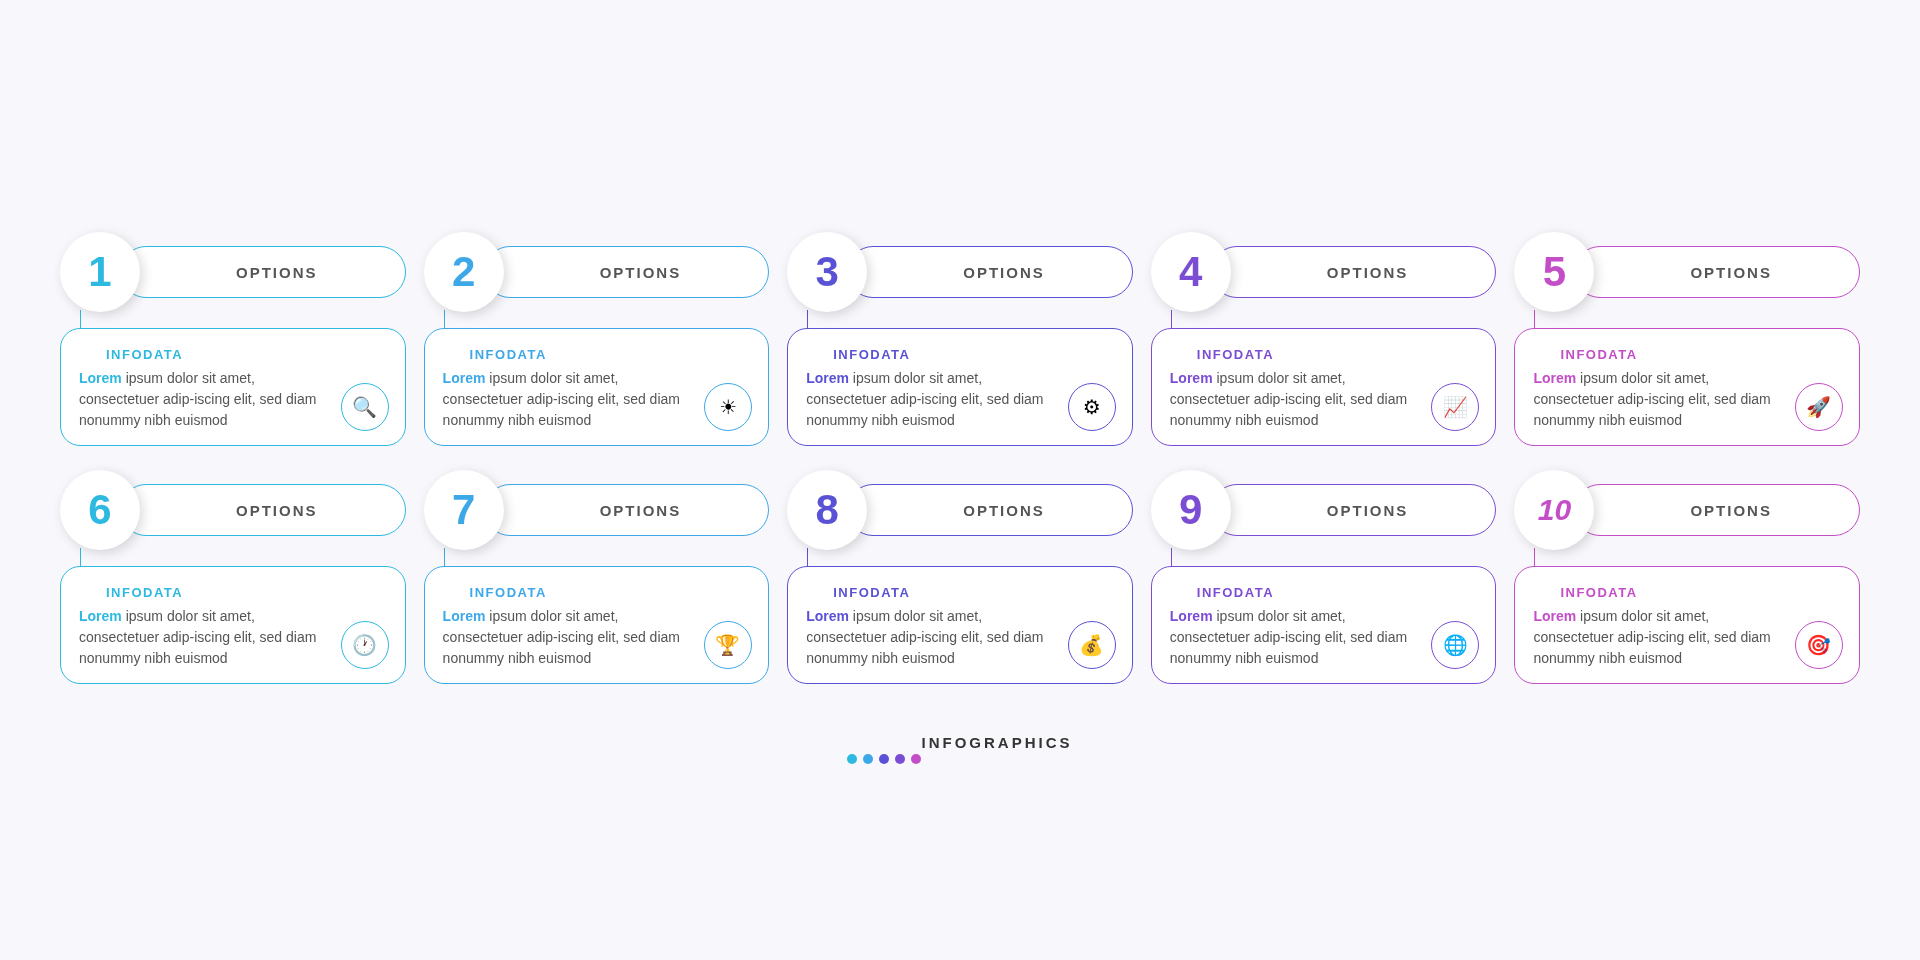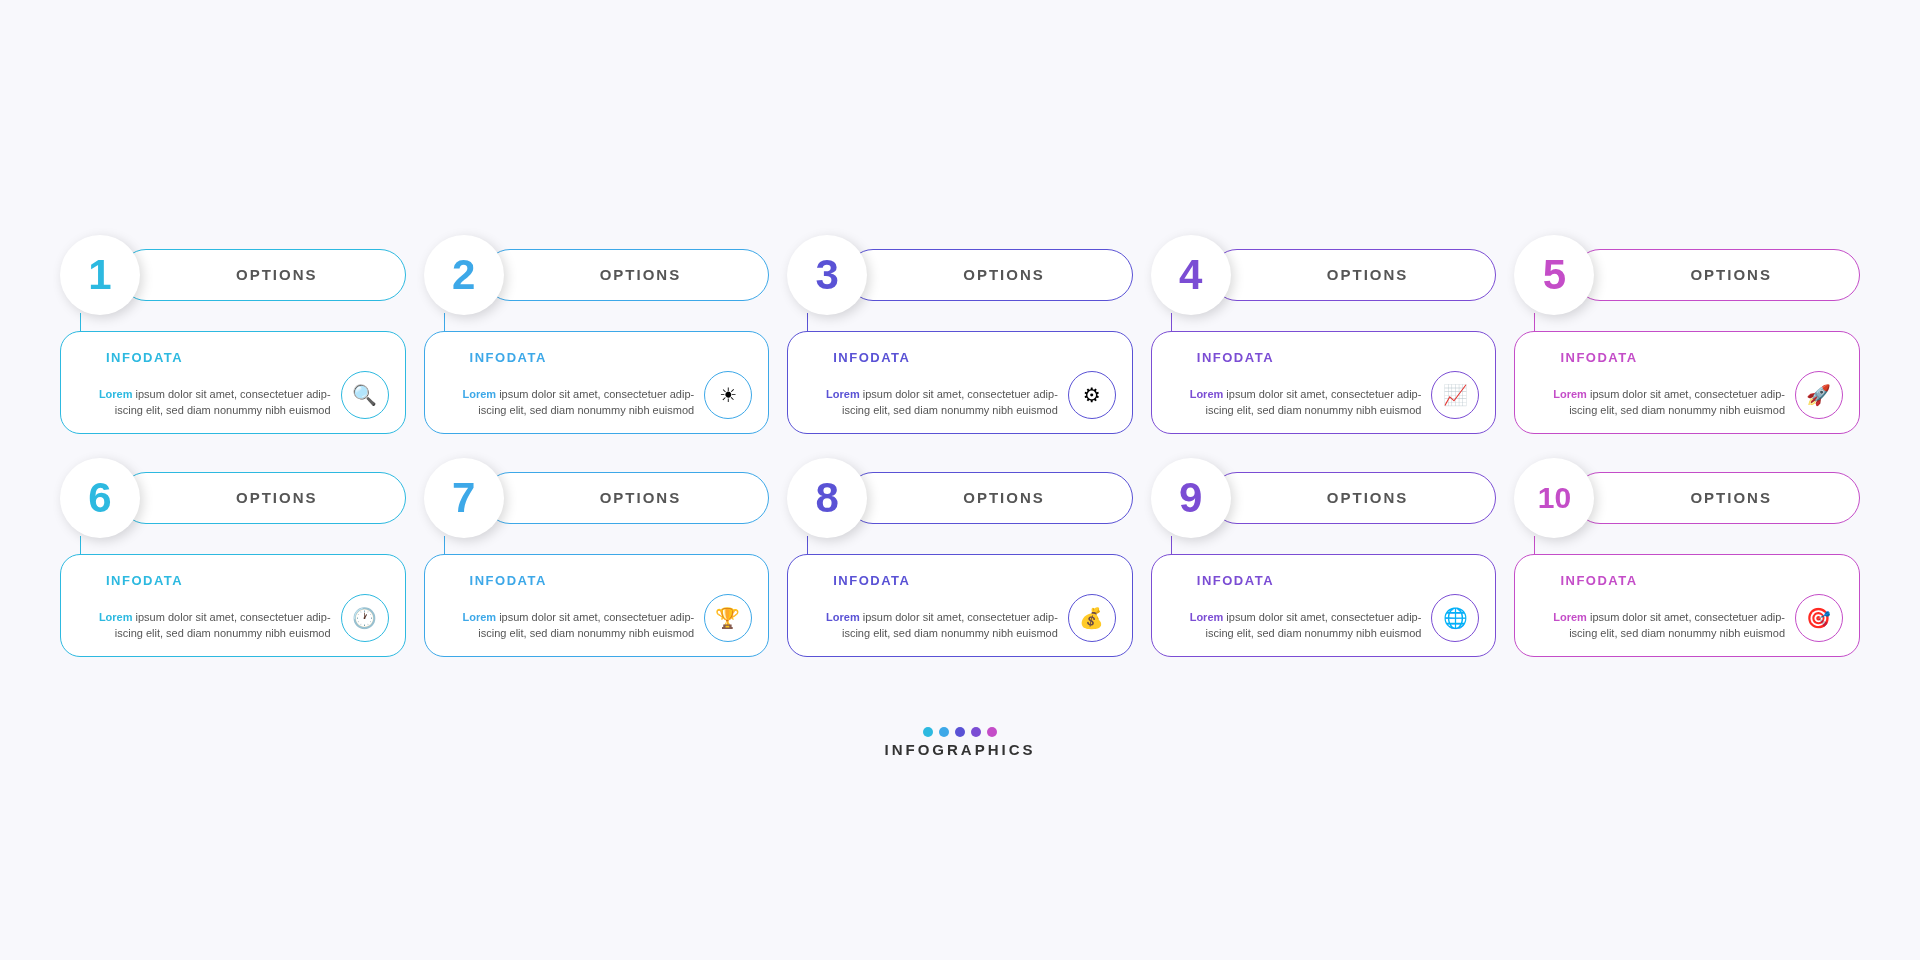--- a/index.html
+++ b/index.html
@@ -88,25 +88,24 @@
       letter-spacing: 1.5px;
       text-transform: uppercase;
       padding-left: 27px;
     }
     .info-body {
       display: flex;
       align-items: flex-end;
       justify-content: space-between;
     }
     .info-text {
-      font-size: 11px;
+      font-size: 14px;
       color: #555;
       line-height: 1.5;
       flex: 1;
-      text-align: right;
     }
     .icon-circle {
       width: 48px;
       height: 48px;
       border-radius: 50%;
       border: 1.5px solid;
       display: flex;
       align-items: center;
       justify-content: center;
       flex-shrink: 0;
@@ -126,21 +125,21 @@
     }
     .footer-label {
       font-size: 15px;
       font-weight: 700;
       letter-spacing: 3px;
       color: #333;
       margin-bottom: 8px;
     }
     .footer-section {
       display: flex;
-      flex-direction: column;
+      flex-direction: row;
       align-items: center;
     }
     
     .num-10 { font-size: 30px !important; }
   </style>
 </head>
 <body>
 
 <div class="main-grid" id="main-grid">
     <div class="card-group">
@@ -264,21 +263,21 @@
       <div class="info-card" style="border-color: rgb(123, 77, 212);">
         <div class="info-title" style="color: rgb(123, 77, 212);">INFODATA</div>
         <div class="info-body">
           <div class="info-text"><span style="color:#7b4dd4;font-weight:600;">Lorem</span> ipsum dolor sit amet, consectetuer adip-iscing elit, sed diam nonummy nibh euismod</div>
           <div class="icon-circle" style="border-color: rgb(123, 77, 212);">🌐</div>
         </div>
       </div>
     </div>
     <div class="card-group">
       <div class="top-pill">
-        <div class="number-circle num-10" style="color: rgb(196, 77, 200); border-color: rgba(196, 77, 200, 0.2);">10</div>
+        <div class="number-circle num-10" style="color: rgb(196, 77, 200); border-color: rgba(196, 77, 200, 0.2); font-style: italic;">10</div>
         <div class="options-pill" style="border-color: rgb(196, 77, 200);">OPTIONS</div>
       </div>
       <div class="connector" style="border-color: rgb(196, 77, 200);"></div>
       <div class="info-card" style="border-color: rgb(196, 77, 200);">
         <div class="info-title" style="color: rgb(196, 77, 200);">INFODATA</div>
         <div class="info-body">
           <div class="info-text"><span style="color:#c44dc8;font-weight:600;">Lorem</span> ipsum dolor sit amet, consectetuer adip-iscing elit, sed diam nonummy nibh euismod</div>
           <div class="icon-circle" style="border-color: rgb(196, 77, 200);">🎯</div>
         </div>
       </div>

